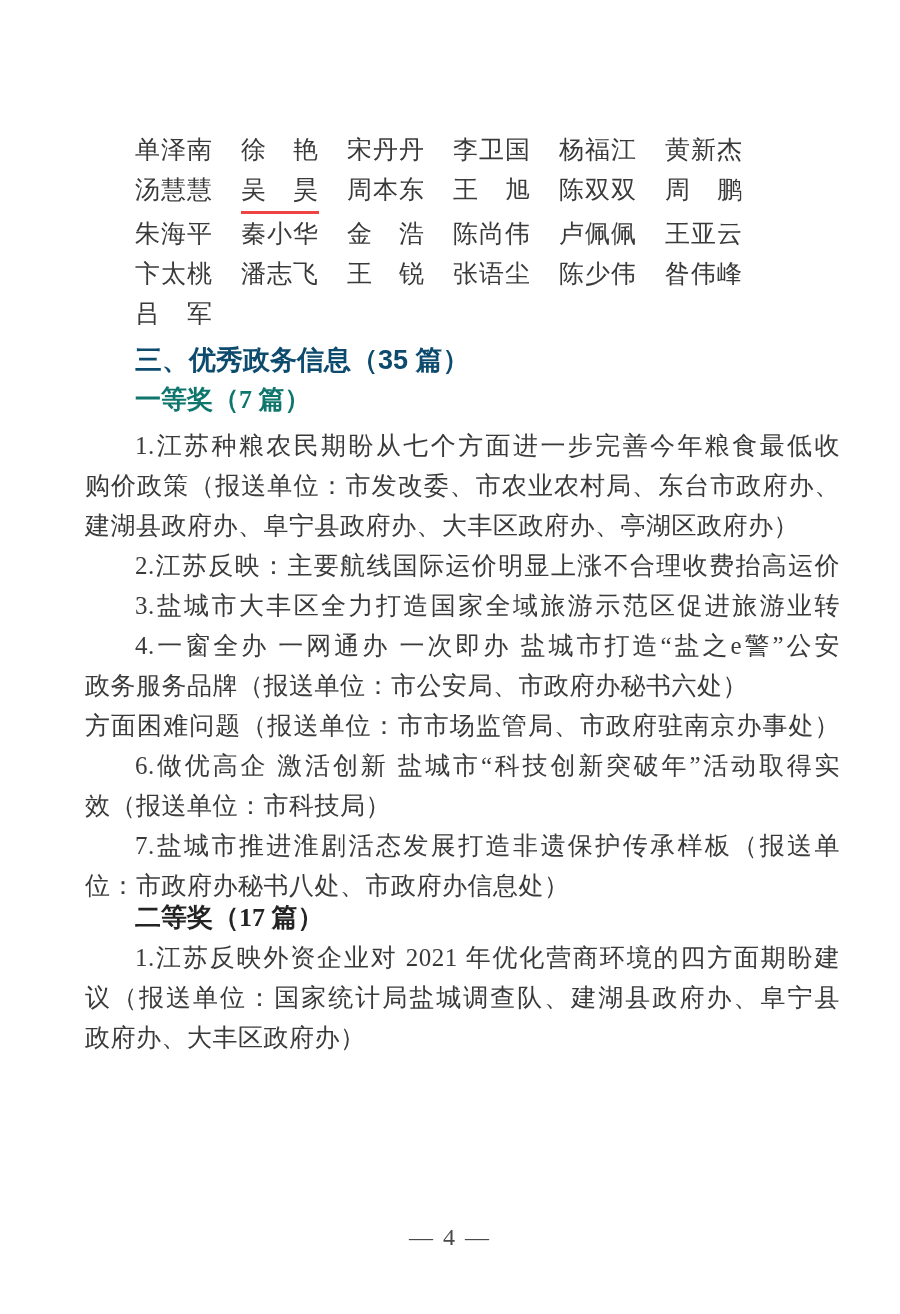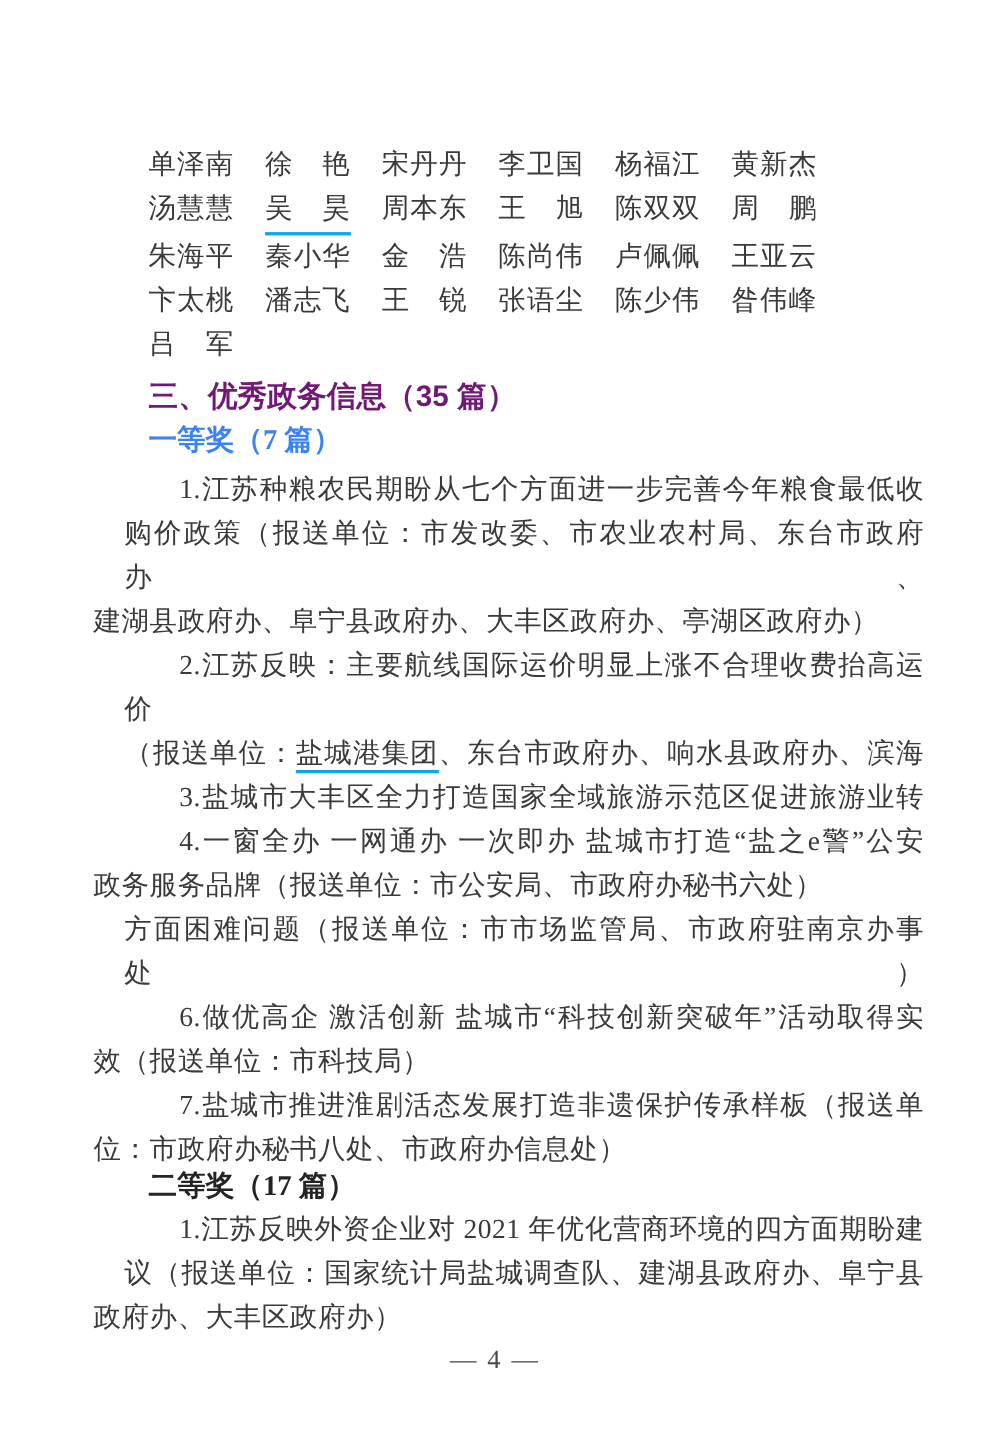--- a/index.html
+++ b/index.html
@@ -24,38 +24,38 @@
     display: flex;
     gap: 28px;
     padding-left: 50px;
     line-height: 40px;
     font-size: 25px;
     letter-spacing: 1px;
     white-space: pre;
   }
   .name { display: inline-block; }
   .red-underline {
-    border-bottom: 3px solid #0ea5e9;
+    border-bottom: 3px solid #ef4444;
     padding-bottom: 1px;
   }
   
   .h-main {
     font-family: "Liberation Sans", sans-serif;
     font-weight: 700;
     font-size: 27px;
     line-height: 40px;
-    color: #701a75;
+    color: #0c4a6e;
     text-indent: 50px;
     margin-top: 6px;
   }
   .h-sub {
     font-weight: 700;
     font-size: 26px;
     line-height: 40px;
-    color: #3b82f6;
+    color: #0f766e;
     text-indent: 50px;
   }
   .h-sub2 {
     font-weight: 700;
     font-size: 26px;
     line-height: 40px;
     color: #242424;
     text-indent: 50px;
     margin-top: -8px;
   }
@@ -64,21 +64,20 @@
   .line {
     font-size: 25px;
     line-height: 40px;
     color: #3a3a3a;
     letter-spacing: 0.5px;
   }
   .indent { text-indent: 50px; }
   .fill {
     text-align: justify;
     text-align-last: justify;
-    margin-left: 28px;
   }
   
   .footer {
     position: absolute;
     left: 0;
     top: 1224px;
     width: 900px;
     text-align: center;
     font-size: 24px;
     color: #4a4a4a;
@@ -132,21 +131,20 @@
     <div class="h-main">三、优秀政务信息（35 篇）</div>
 
     <div class="h-sub">一等奖（7 篇）</div>
 
     <div class="body-block">
       <div class="line indent fill">1.江苏种粮农民期盼从七个方面进一步完善今年粮食最低收</div>
       <div class="line fill">购价政策（报送单位：市发改委、市农业农村局、东台市政府办、</div>
       <div class="line">建湖县政府办、阜宁县政府办、大丰区政府办、亭湖区政府办）</div>
 
       <div class="line indent fill">2.江苏反映：主要航线国际运价明显上涨不合理收费抬高运价</div>
-      <div class="line fill"><span>（报送单位：</span><span class="red-underline">盐城港集团</span><span>、东台市政府办、响水县政府办、滨海</span></div>
 
       <div class="line indent fill">3.盐城市大丰区全力打造国家全域旅游示范区促进旅游业转</div>
 
       <div class="line indent fill">4.一窗全办 一网通办 一次即办 盐城市打造“盐之e警”公安</div>
       <div class="line">政务服务品牌（报送单位：市公安局、市政府办秘书六处）</div>
 
       <div class="line fill">方面困难问题（报送单位：市市场监管局、市政府驻南京办事处）</div>
 
       <div class="line indent fill">6.做优高企 激活创新 盐城市“科技创新突破年”活动取得实</div>
       <div class="line">效（报送单位：市科技局）</div>

